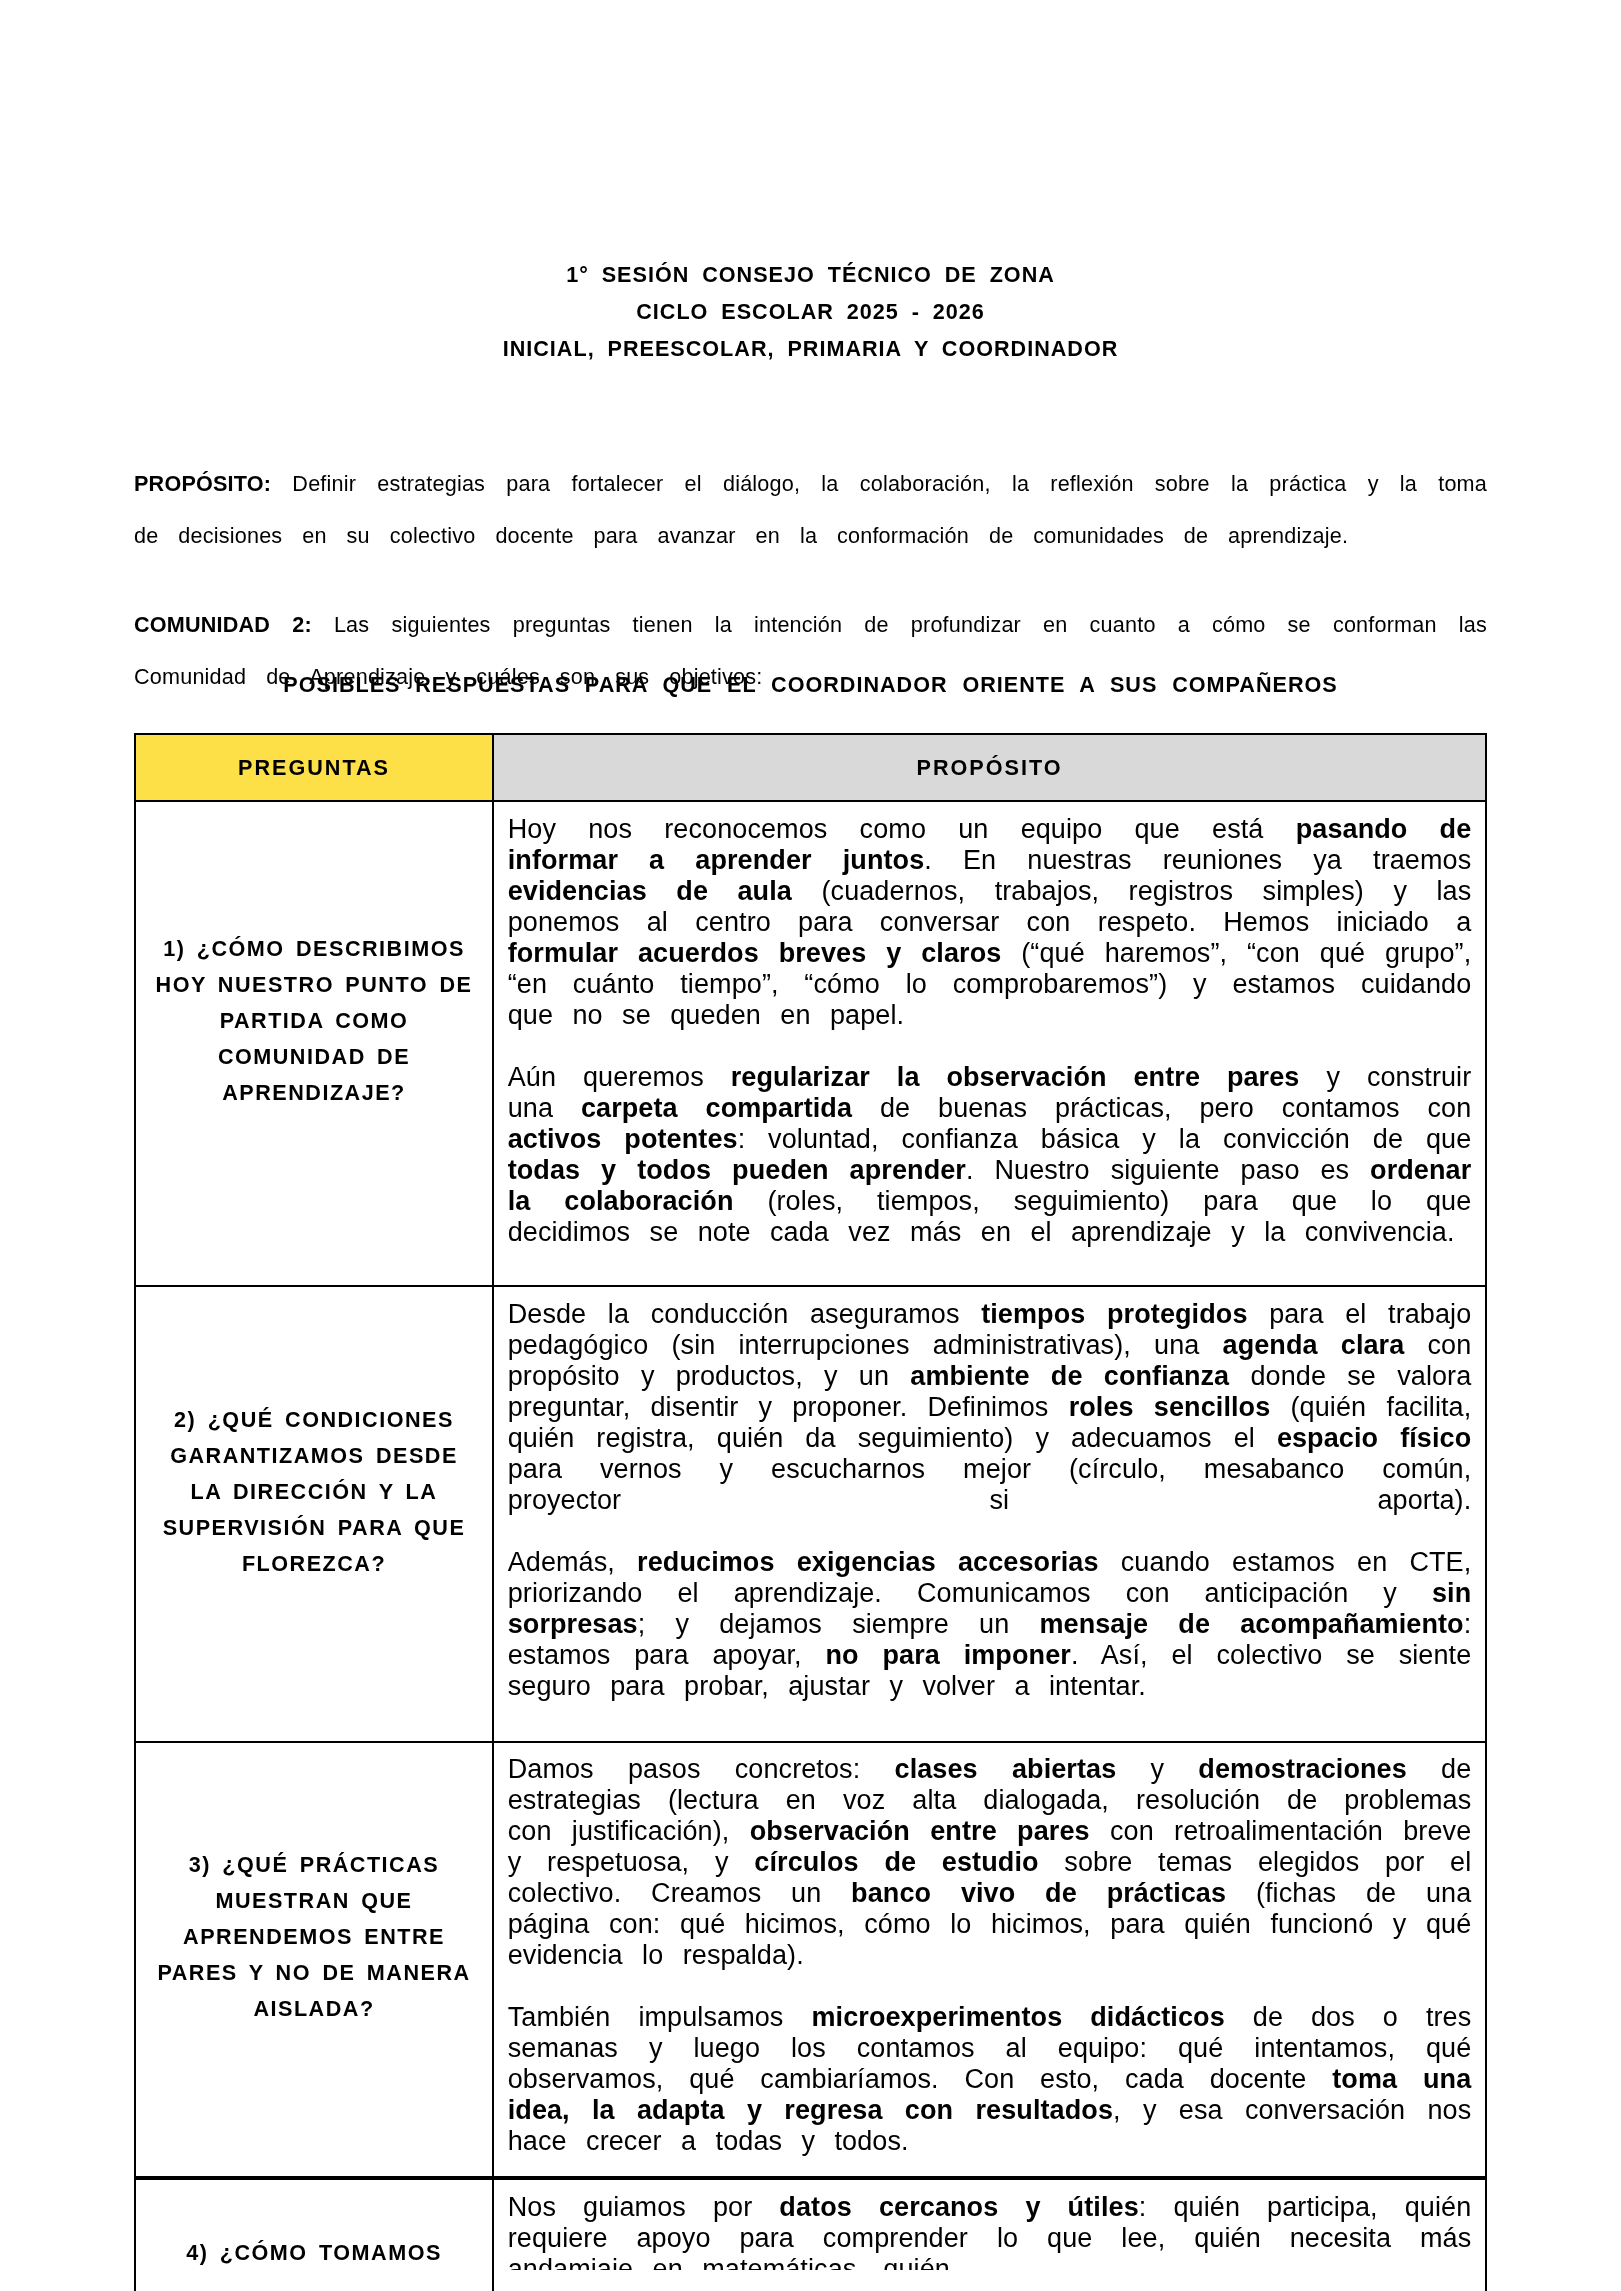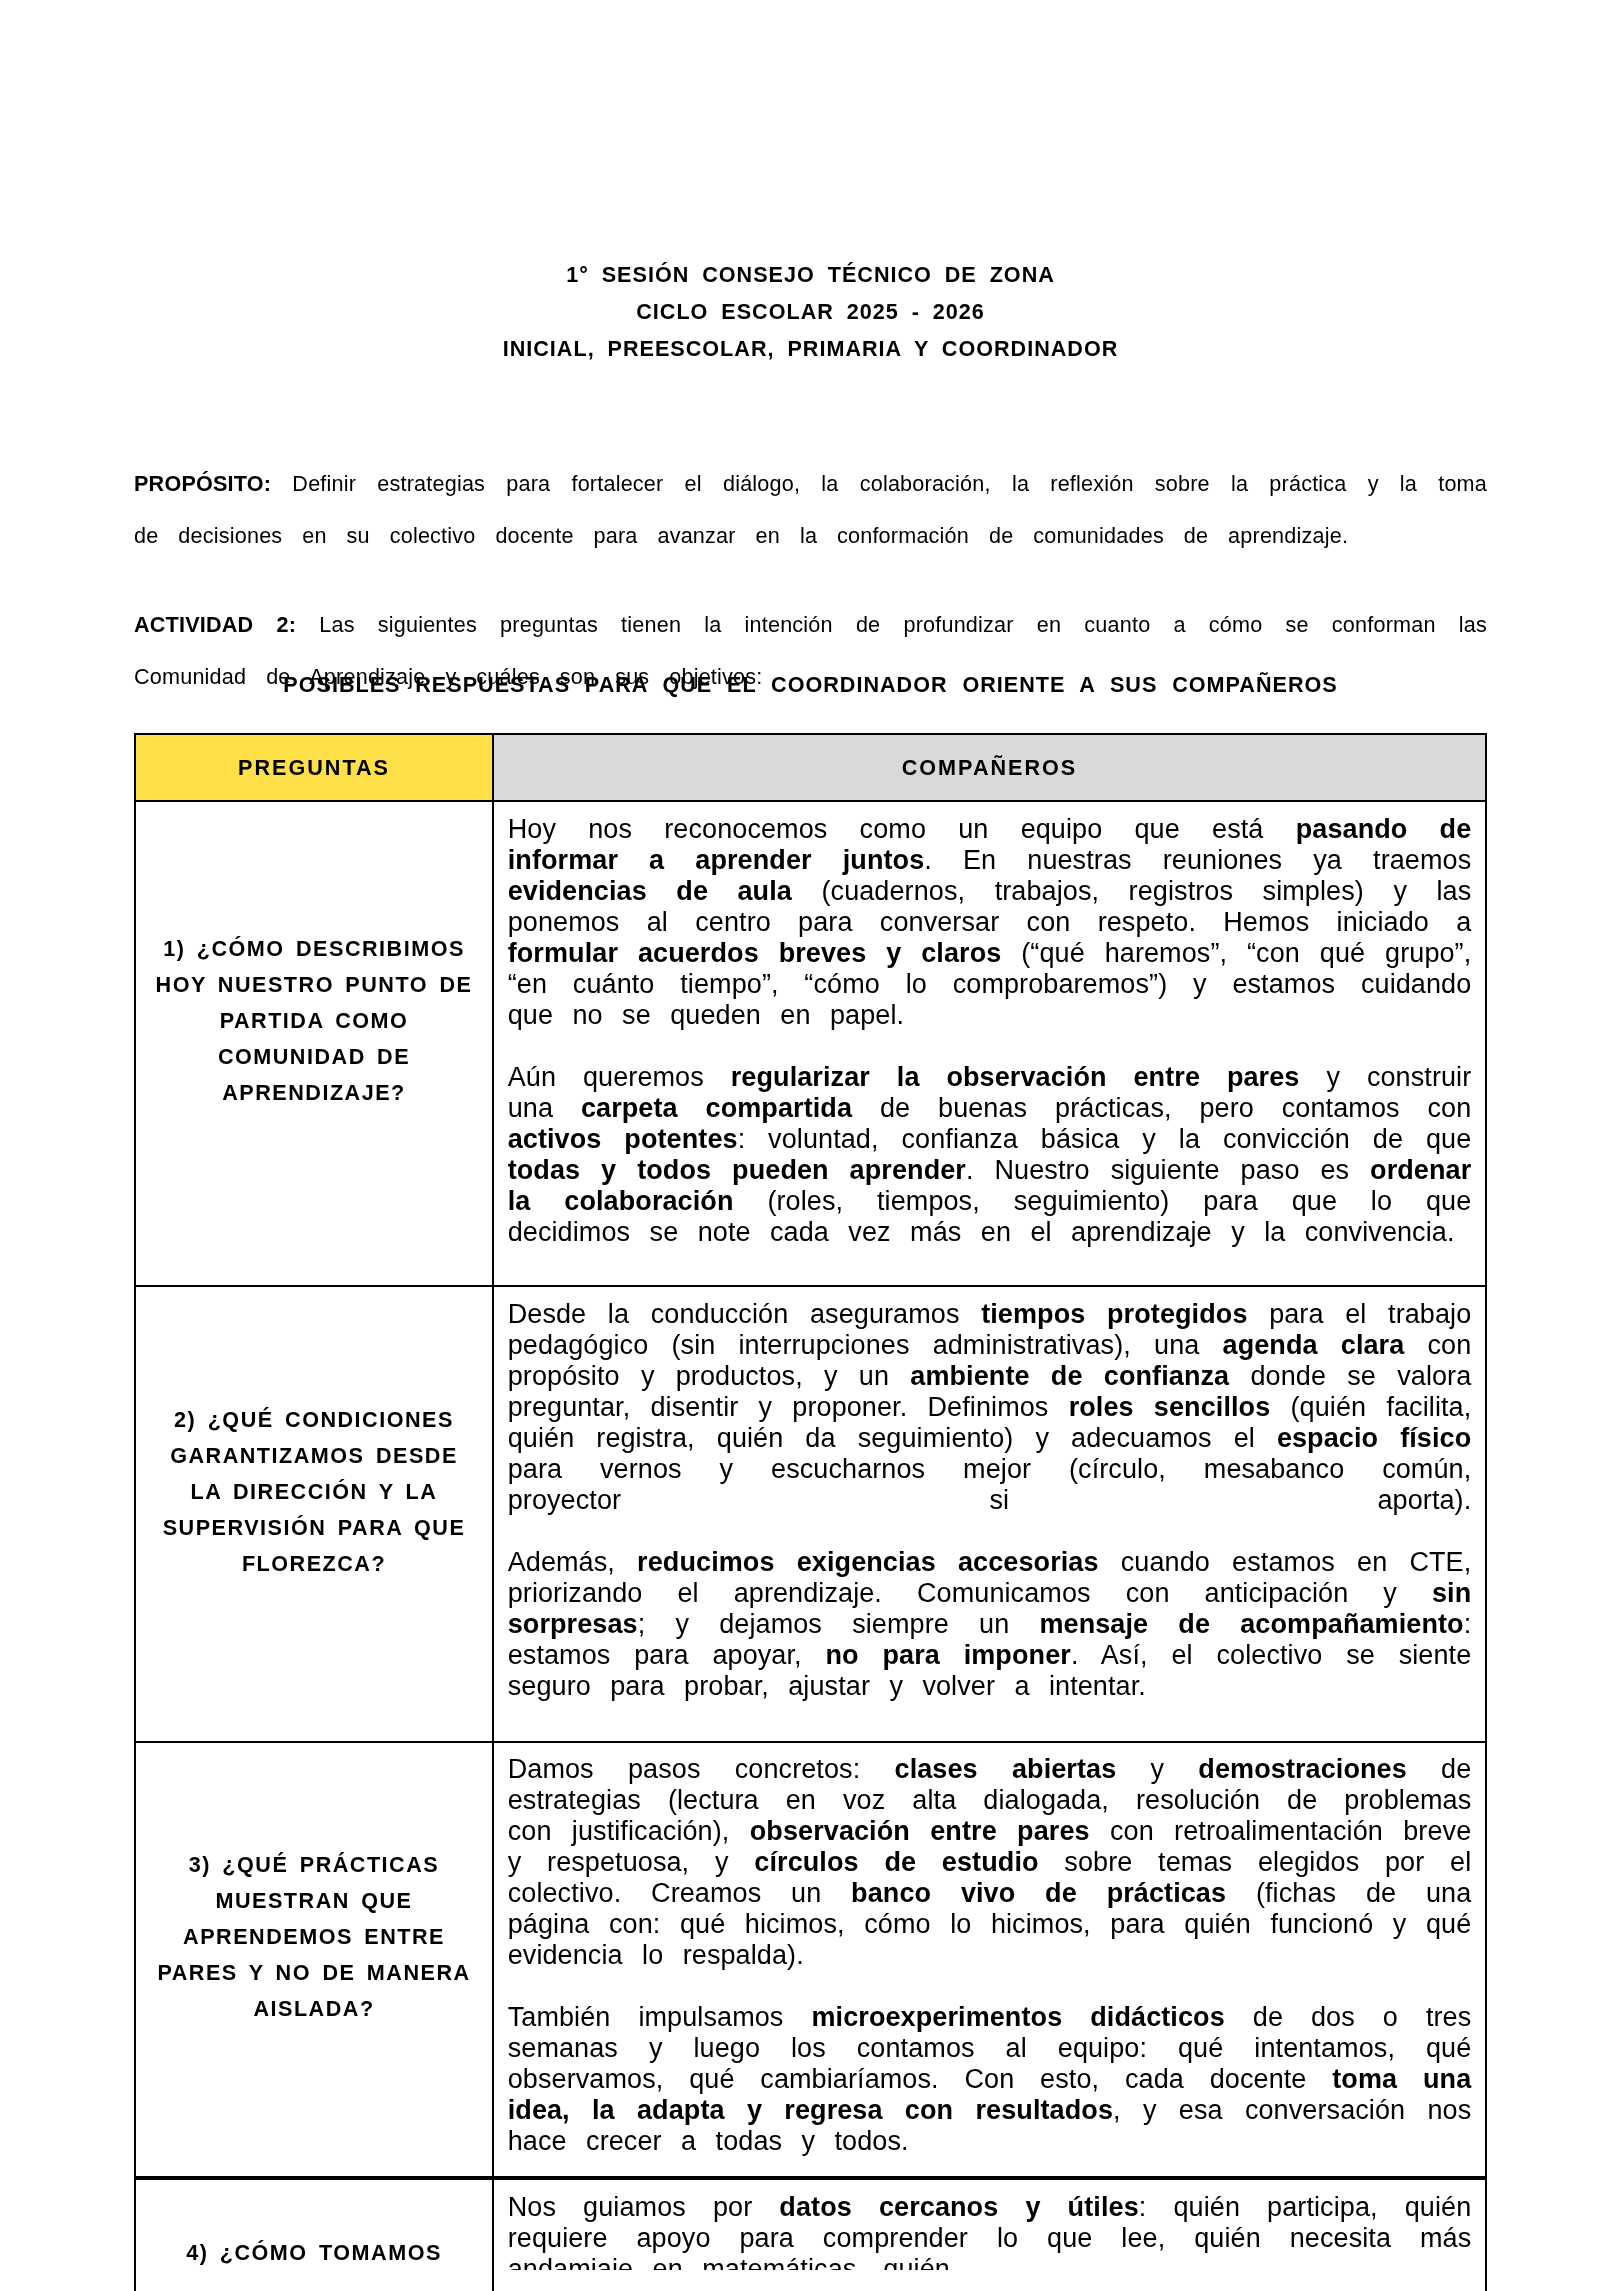--- a/index.html
+++ b/index.html
@@ -37,29 +37,29 @@
 
 <div class="page">
   <div class="abs title-block">
     <div>1° SESIÓN CONSEJO TÉCNICO DE ZONA</div>
     <div>CICLO ESCOLAR 2025 - 2026</div>
     <div>INICIAL, PREESCOLAR, PRIMARIA Y COORDINADOR</div>
   </div>
 
   <div class="abs para para-proposito"><b>PROPÓSITO:</b><span> Definir estrategias para fortalecer el diálogo, la colaboración, la reflexión sobre la práctica y la toma de decisiones en su colectivo docente para avanzar en la conformación de comunidades de aprendizaje.</span></div>
 
-  <div class="abs para para-actividad"><b>ACTIVIDAD 2:</b><span> Las siguientes preguntas tienen la intención de profundizar en cuanto a cómo se conforman las Comunidad de Aprendizaje y cuáles son sus objetivos:</span></div>
+  <div class="abs para para-actividad"><b>COMUNIDAD 2:</b><span> Las siguientes preguntas tienen la intención de profundizar en cuanto a cómo se conforman las Comunidad de Aprendizaje y cuáles son sus objetivos:</span></div>
 
   <div class="abs table-heading">POSIBLES RESPUESTAS PARA QUE EL COORDINADOR ORIENTE A SUS COMPAÑEROS</div>
 
   <table class="abs qr-table">
     <thead>
       <tr>
         <th class="col-q" style="background: #fde047;">PREGUNTAS</th>
-        <th class="col-r" style="background: rgb(217, 217, 217);">COMPAÑEROS</th>
+        <th class="col-r" style="background: rgb(217, 217, 217);">PROPÓSITO</th>
       </tr>
     </thead>
     <tbody id="rows-body">
         <tr>
     <td class="q-cell" style="height: 419px;">
       <div class="q-inner">1) ¿CÓMO DESCRIBIMOS HOY NUESTRO PUNTO DE PARTIDA COMO COMUNIDAD DE APRENDIZAJE?</div>
     </td>
     <td class="r-cell" style="height: 419px;">
       <div class="r-inner">
               <p class="r-para"><span>Hoy nos reconocemos como un equipo que está </span><b>pasando de informar a aprender juntos</b><span>. En nuestras reuniones ya traemos </span><b>evidencias de aula</b><span> (cuadernos, trabajos, registros simples) y las ponemos al centro para conversar con respeto. Hemos iniciado a </span><b>formular acuerdos breves y claros</b><span> (“qué haremos”, “con qué grupo”, “en cuánto tiempo”, “cómo lo comprobaremos”) y estamos cuidando que no se queden en papel.</span></p>

